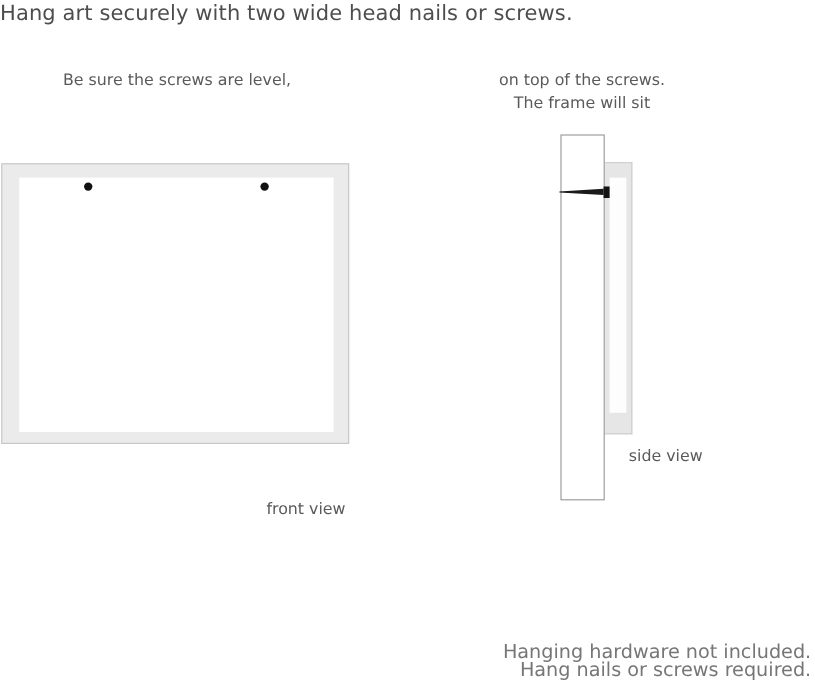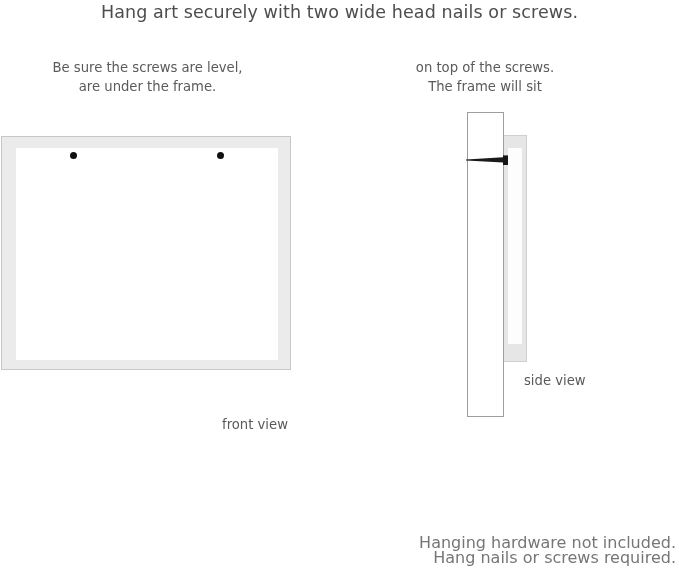--- a/index.html
+++ b/index.html
@@ -19,21 +19,20 @@
     background: #ffffff;
     overflow: hidden;
   }
 
   
   .headline {
     position: absolute;
     left: 0;
     top: 0px;
     width: 679px;
-    text-align: center;
     font-size: 17.5px;
     font-weight: 400;
     color: #4d4d4d;
     letter-spacing: 0.1px;
     line-height: 24px;
   }
 
   
   .caption {
     position: absolute;
@@ -150,21 +149,20 @@
 </style>
 </head>
 <body>
 
 <div id="page">
 
   <div class="headline">Hang art securely with two wide head nails or screws.</div>
 
   <div class="caption caption-left">
     <span class="line">Be sure the screws are level,</span>
-    <span class="line">are under the frame.</span>
   </div>
 
   <div class="caption caption-right">
     <span class="line">on top of the screws.</span>
     <span class="line">The frame will sit</span>
   </div>
 
   <div class="front-view">
     <div class="front-mat"></div>
   </div>

